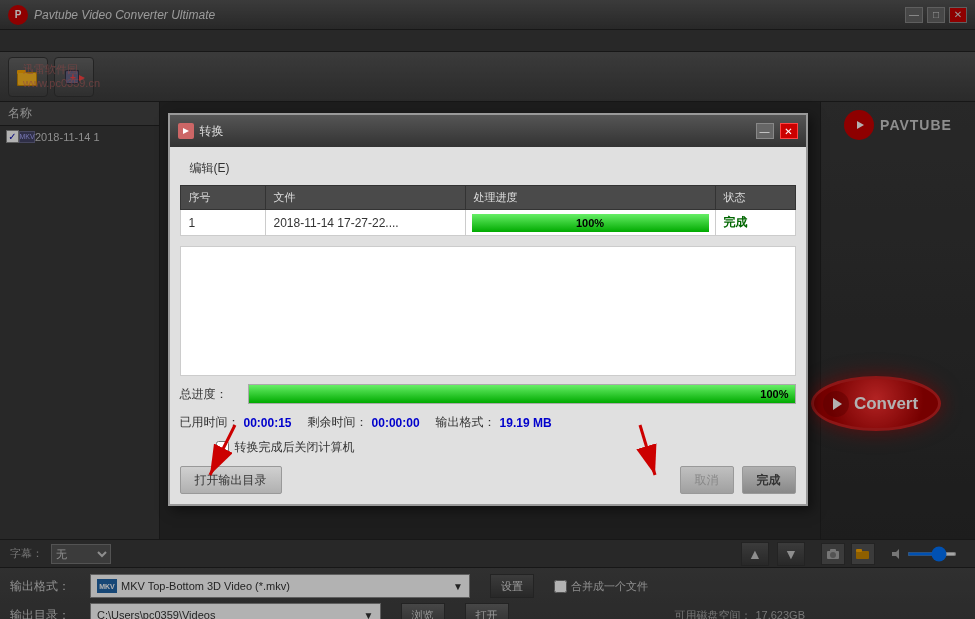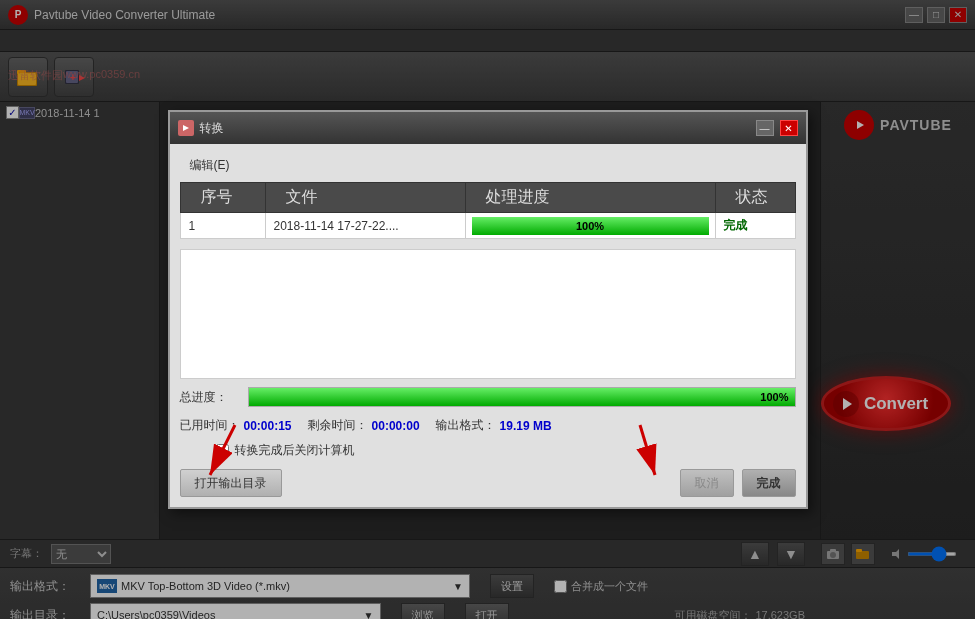--- a/index.html
+++ b/index.html
@@ -40,20 +40,21 @@
       align-items: center;
       justify-content: center;
       font-size: 10px;
       color: white;
       font-weight: bold;
     }
     .title-bar-text {
       color: #ddd;
       font-size: 12px;
       flex: 1;
+      font-style: italic;
     }
     .title-bar-controls {
       display: flex;
       gap: 4px;
     }
     .title-bar-btn {
       width: 18px;
       height: 16px;
       background: #666;
       border: 1px solid #888;
@@ -414,23 +415,23 @@
     
     .progress-table {
       width: 100%;
       border-collapse: collapse;
       background: white;
       margin-bottom: 10px;
     }
     .progress-table th {
       background: #4a4a4a;
       color: #ddd;
-      padding: 4px 20px;
+      padding: 4px 8px;
       text-align: left;
-      font-size: 16px;
+      font-size: 11px;
       font-weight: normal;
       border: 1px solid #333;
     }
     .progress-table td {
       padding: 4px 8px;
       border: 1px solid #ccc;
       font-size: 12px;
       color: #333;
     }
     .progress-bar-cell {
@@ -572,27 +573,27 @@
       font-size: 7px;
       display: flex;
       align-items: center;
       justify-content: center;
       font-weight: bold;
     }
 
     
     .watermark {
       position: absolute;
-      top: 68px;
+      top: 62px;
       left: 0;
       width: 100%;
       display: flex;
-      flex-direction: row;
+      flex-direction: column;
       align-items: flex-start;
-      padding-left: 8px;
+      padding-left: 23px;
       pointer-events: none;
       z-index: 1;
     }
     .watermark-text {
       color: rgba(200, 100, 100, 0.6);
       font-size: 11px;
     }
   </style>
 </head>
 <body>
@@ -631,20 +632,23 @@
         <rect x="3" y="4" width="12" height="12" rx="1" fill="#668"></rect>
         <polygon points="16,8 22,11 16,14" fill="#f44"></polygon>
         <text x="7" y="14" font-size="10" fill="#f44" font-weight="bold">+</text>
       </svg>
     </div>
   </div>
 
   <div class="main-content">
 
     <div class="file-list-panel">
+      <div class="file-list-header">
+        <span>名称</span>
+      </div>
       <div class="file-list-item">
         <div class="checkbox checked"></div>
         <div class="file-icon">MKV</div>
         <span>2018-11-14 1</span>
       </div>
     </div>
 
     <div class="preview-panel">
     </div>
 
@@ -720,21 +724,21 @@
       </div>
       <button class="small-btn">浏览</button>
       <button class="small-btn">打开</button>
       <div style="flex:1;display:flex;justify-content:flex-end;align-items:center;padding-right:160px;">
         <span class="disk-space">可用磁盘空间：</span>
         <span class="disk-space" style="margin-left:4px;color:#aaa;">17.623GB</span>
       </div>
     </div>
   </div>
 
-  <div style="position:absolute;bottom:88px;right:10px;display:flex;flex-direction:column;align-items:flex-end;gap:4px;">
+  <div style="position:absolute;bottom:88px;right:20px;display:flex;flex-direction:column;align-items:flex-end;gap:4px;">
     <button class="convert-btn" style="position:relative;width:130px;height:55px;background:radial-gradient(circle at 50% 40%, #ff3333 0%, #aa0000 70%);border:3px solid #cc2222;border-radius:50%;display:flex;align-items:center;justify-content:center;cursor:pointer;box-shadow:0 0 20px rgba(200,0,0,0.6);">
       <svg width="28" height="28" viewBox="0 0 28 28" style="position:absolute;left:8px;">
         <circle cx="14" cy="14" r="13" fill="#880000" opacity="0.5"></circle>
         <polygon points="11,8 20,14 11,20" fill="white"></polygon>
       </svg>
       <span style="color:white;font-size:17px;font-weight:bold;margin-left:20px;">Convert</span>
     </button>
   </div>
 
   <div class="modal-overlay">

